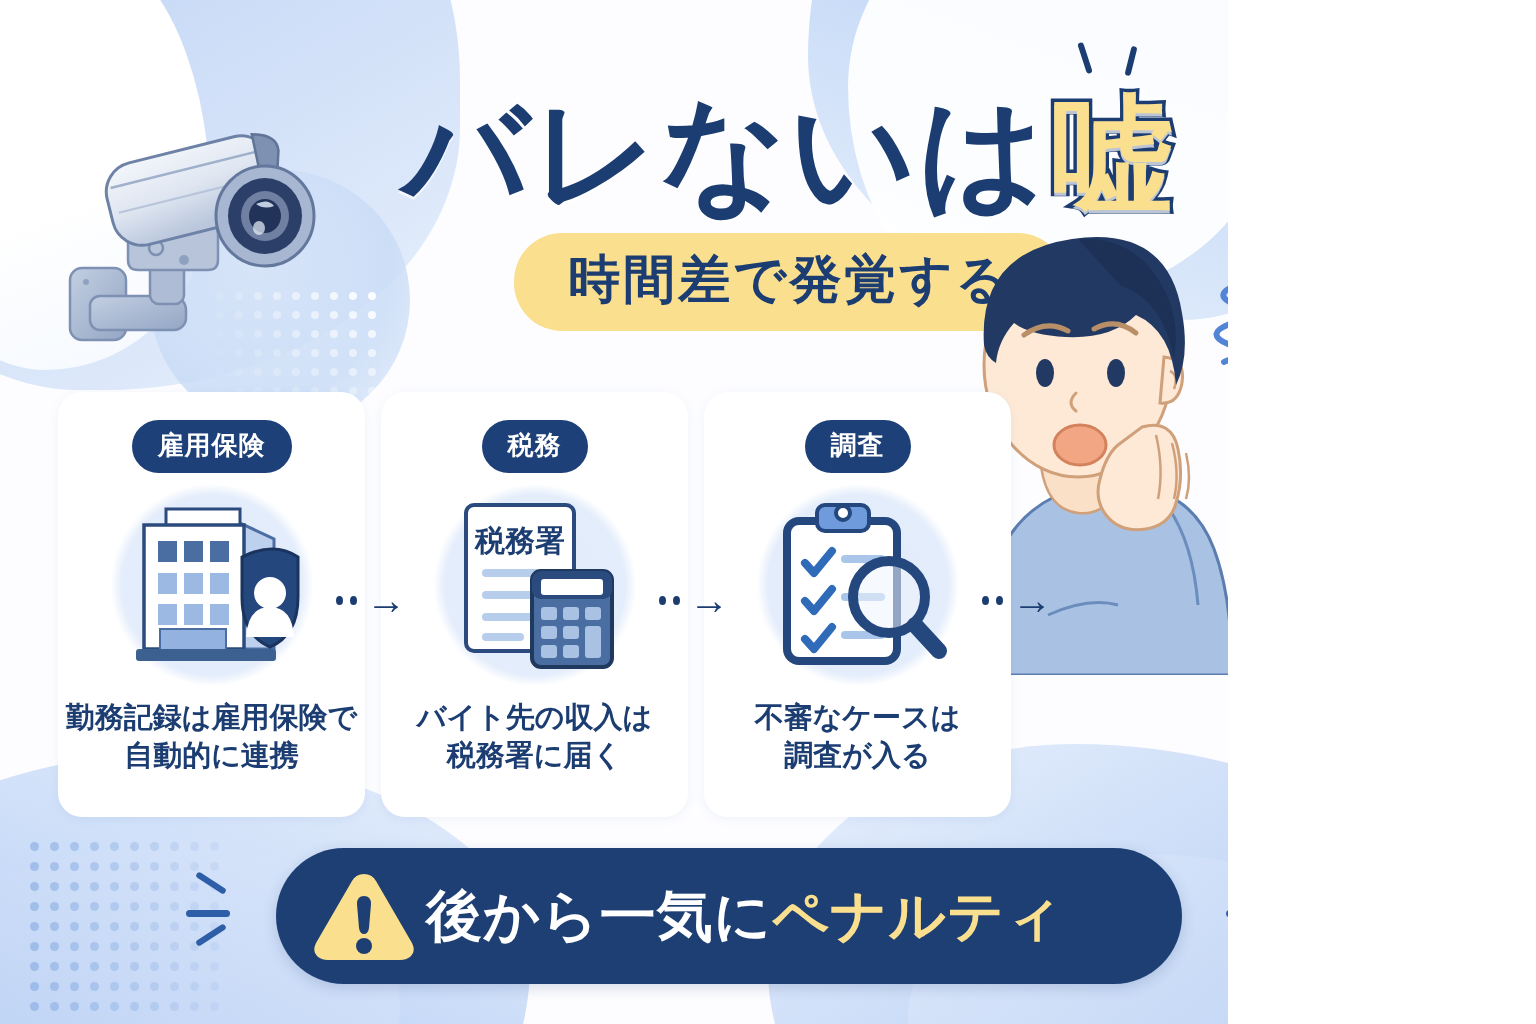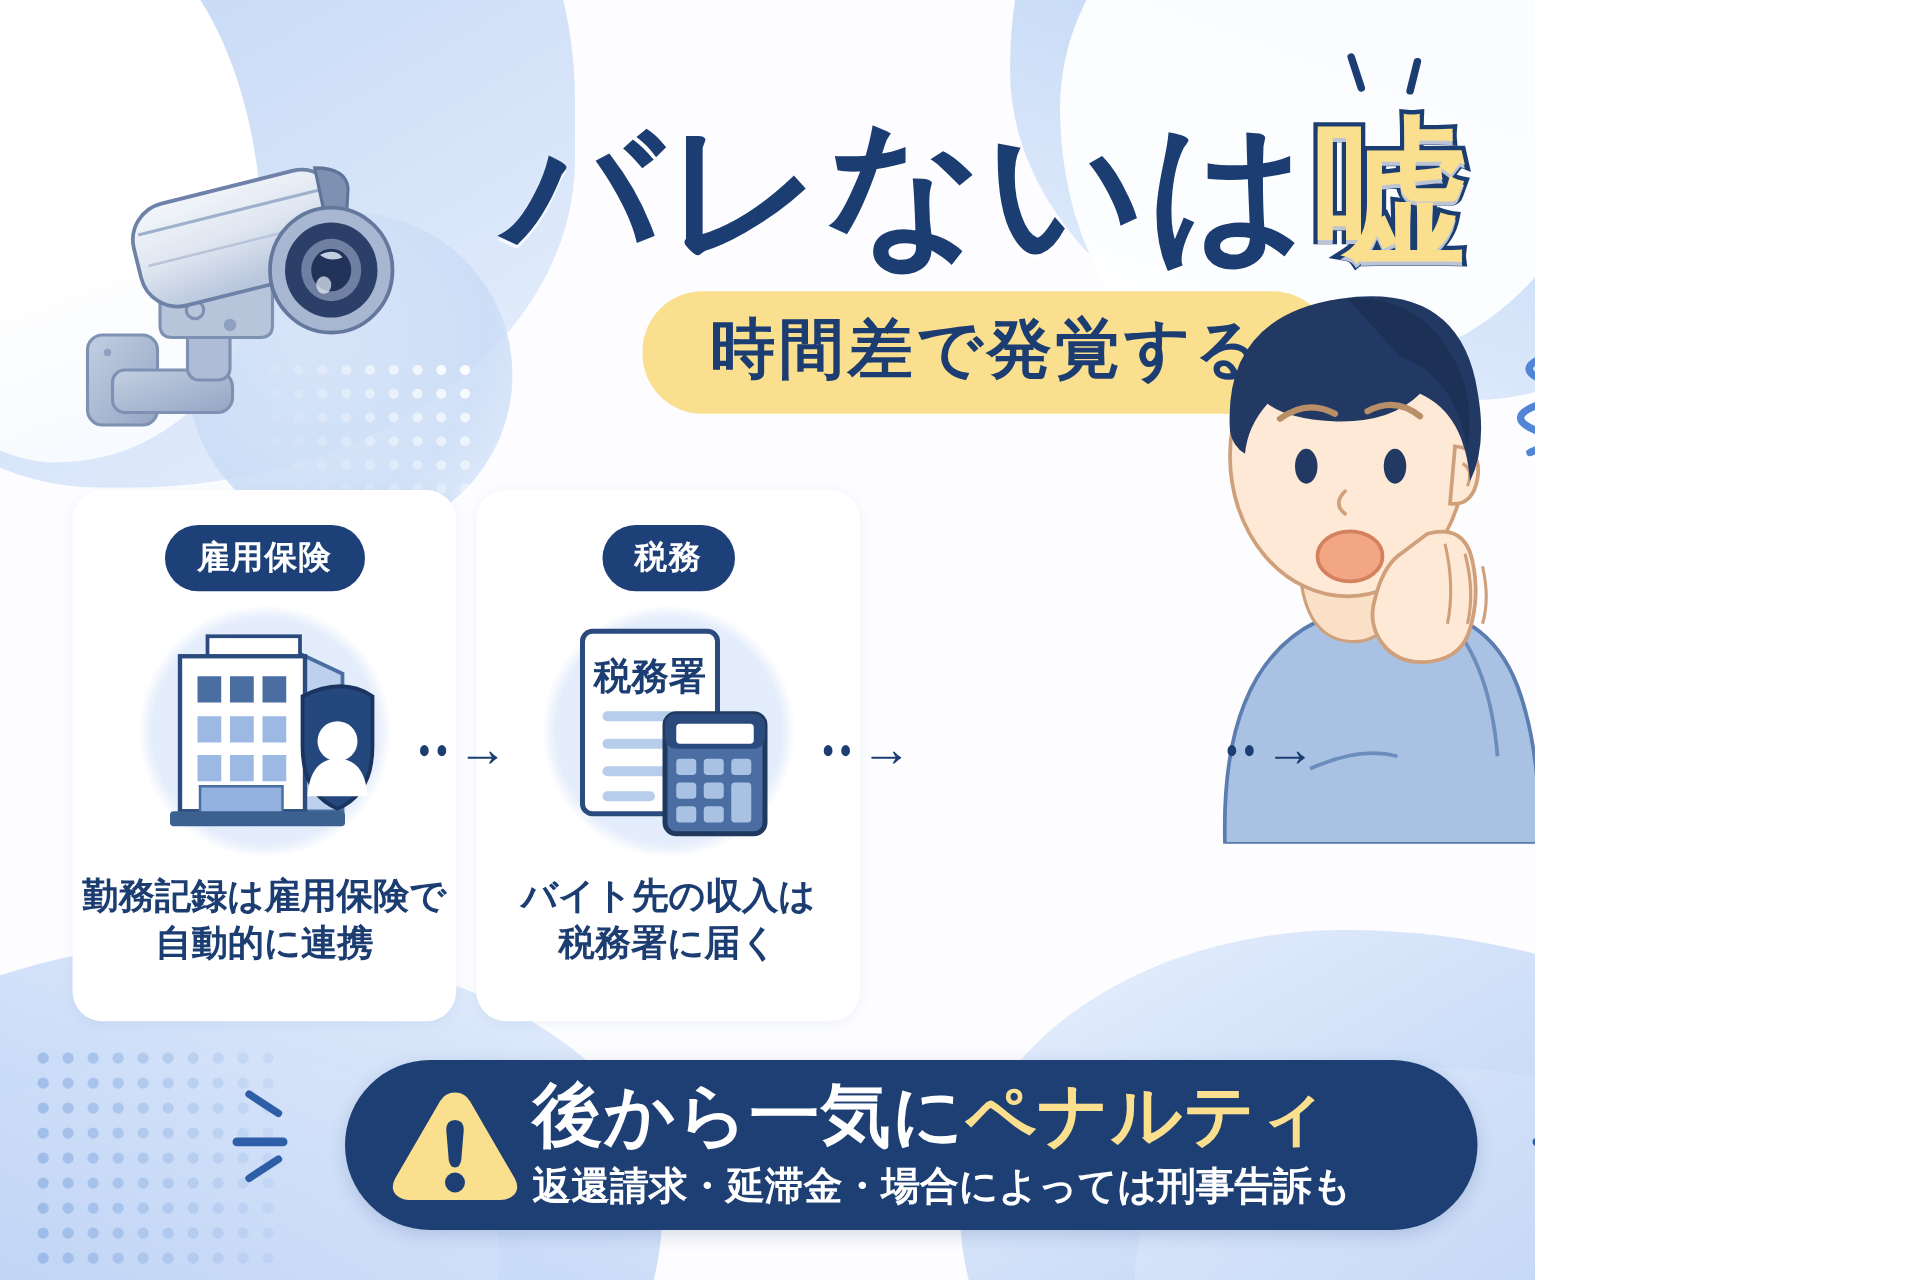--- a/index.html
+++ b/index.html
@@ -566,20 +566,42 @@
             <rect x="95" y="146" width="16" height="13" rx="3"></rect>
             <rect x="117" y="146" width="16" height="13" rx="3"></rect>
             <rect x="139" y="127" width="16" height="32" rx="3"></rect>
           </g>
         </svg>
       </div>
       <div class="caption">バイト先の収入は
 税務署に届く</div>
     </div>
 
+    <div class="card">
+      <div class="badge">調査</div>
+      <div class="iconwrap">
+        <svg width="178" height="172" viewBox="0 0 178 172" aria-hidden="true">
+          <rect x="18" y="22" width="110" height="140" rx="12" fill="#ffffff" stroke="#24477e" stroke-width="8"></rect>
+          <rect x="48" y="6" width="52" height="26" rx="8" fill="#6f9adb" stroke="#24477e" stroke-width="4"></rect>
+          <circle cx="74" cy="14" r="7" fill="#ffffff" stroke="#24477e" stroke-width="4"></circle>
+
+          <path d="M36 64 l9 10 l18 -22" fill="none" stroke="#2f6bb8" stroke-width="8" stroke-linecap="round" stroke-linejoin="round"></path>
+          <rect x="72" y="56" width="44" height="8" rx="4" fill="#a9c6ea"></rect>
+          <path d="M36 102 l9 10 l18 -22" fill="none" stroke="#2f6bb8" stroke-width="8" stroke-linecap="round" stroke-linejoin="round"></path>
+          <rect x="72" y="94" width="44" height="8" rx="4" fill="#a9c6ea"></rect>
+          <path d="M36 140 l9 10 l18 -22" fill="none" stroke="#2f6bb8" stroke-width="8" stroke-linecap="round" stroke-linejoin="round"></path>
+          <rect x="72" y="132" width="44" height="8" rx="4" fill="#a9c6ea"></rect>
+
+          <circle cx="120" cy="98" r="36" fill="#eef4fc" fill-opacity=".55" stroke="#24477e" stroke-width="10"></circle>
+          <path d="M146 126 l24 26" stroke="#24477e" stroke-width="16" stroke-linecap="round"></path>
+        </svg>
+      </div>
+      <div class="caption">不審なケースは
+調査が入る</div>
+    </div>
   </div>
 
   <div class="arrow" style="left:336px;">
     <span class="d"></span>
       <span class="d"></span>
       <span class="a">→</span>
   </div>
   <div class="arrow" style="left:659px;">
     <span class="d"></span>
       <span class="d"></span>
@@ -594,17 +616,16 @@
   <div class="banner">
     <div class="warn">
       <svg width="104" height="92" viewBox="0 0 104 92" aria-hidden="true">
         <path d="M52 4 q8 0 12 7 l36 62 q4 8 -1 13 q-4 4 -11 4 h-72 q-7 0 -11 -4 q-5 -5 -1 -13 l36 -62 q4 -7 12 -7z" fill="#fadf8f"></path>
         <path d="M52 26 q7 0 7 8 l-2 24 q-1 6 -5 6 q-4 0 -5 -6 l-2 -24 q0 -8 7 -8z" fill="#1e3f73"></path>
         <circle cx="52" cy="76" r="8" fill="#1e3f73"></circle>
       </svg>
     </div>
     <div class="banner-txt">
       <div class="banner-main"><span>後から一気に</span><span class="pen">ペナルティ</span></div>
-      <div class="banner-sub">返還請求・延滞金・場合によっては刑事告訴も</div>
     </div>
   </div>
 
 </div>
 
 </body></html>

